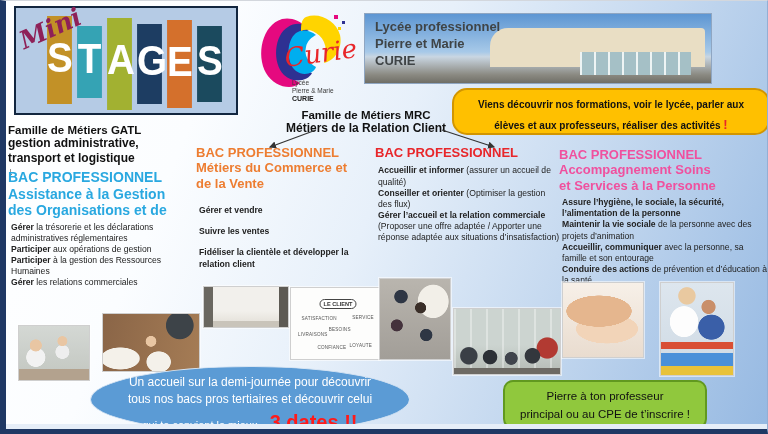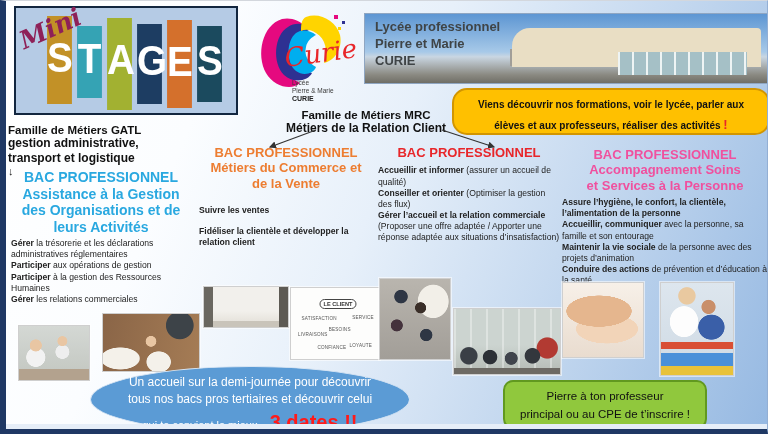--- a/index.html
+++ b/index.html
@@ -17,41 +17,41 @@
   .stage-bars{position:absolute;left:30px;top:8px;display:flex;gap:3px;align-items:flex-start;}
   .stage-bar{width:27px;text-align:center;color:#fff;font-weight:bold;font-size:42px;line-height:84px;height:88px;transform:scaleX(.92);}
   .stage-bar:nth-child(2){height:72px;margin-top:10px;line-height:66px;}
   .stage-bar:nth-child(3){height:92px;margin-top:2px;}
   .stage-bar:nth-child(4){height:80px;margin-top:8px;line-height:74px;}
   .stage-bar:nth-child(5){height:88px;margin-top:4px;}
   .stage-bar:nth-child(6){height:76px;margin-top:10px;line-height:70px;}
   
   .pm-logo{left:240px;top:6px;width:114px;height:106px;}
   
-  .school-photo{left:358px;top:12px;width:404px;height:71px;background:linear-gradient(180deg,#5d96d3 0%,#a7c9e8 55%,#c9d6e2 62%,#8b8a82 88%,#6f6e66 100%);border:1px solid #8fa6c2;box-sizing:border-box;}
+  .school-photo{left:358px;top:12px;width:348px;height:71px;background:linear-gradient(180deg,#5d96d3 0%,#a7c9e8 55%,#c9d6e2 62%,#8b8a82 88%,#6f6e66 100%);border:1px solid #8fa6c2;box-sizing:border-box;}
   .bldg-main{position:absolute;right:6px;top:14px;width:62%;height:56%;border-radius:18px 4px 0 0;
     background:repeating-linear-gradient(90deg,rgba(70,80,100,.50) 0 5px,transparent 5px 13px),
                repeating-linear-gradient(0deg,rgba(70,80,100,.45) 0 4px,transparent 4px 10px),
                #ead fcc;background-color:#e9dec4;}
   .bldg-glass{position:absolute;right:20px;bottom:8px;width:32%;height:34%;background:repeating-linear-gradient(90deg,rgba(255,255,255,.75) 0 2px,rgba(150,180,190,.6) 2px 14px),#bcd2d2;}
   .bldg-far{position:absolute;left:36%;bottom:24%;width:17%;height:26%;background:repeating-linear-gradient(90deg,rgba(70,80,100,.4) 0 3px,transparent 3px 8px),#ddd2ba;}
   .school-title{position:absolute;left:10px;top:5px;font-weight:bold;font-size:13px;line-height:1.3;color:#3f4446;}
   
   .yellow-banner{left:446px;top:87px;width:318px;height:47px;box-sizing:border-box;background:#ffc000;border:2px solid #d29500;border-radius:15px;
     font-weight:bold;font-size:10px;text-align:center;padding:6px 8px;line-height:1.75;color:#111;}
   .red-ex{color:#e8262a;font-size:13px;}
   
   .family-title{font-weight:bold;font-size:11.5px;color:#111;}
   .family-sub{font-weight:bold;font-size:12px;color:#111;line-height:1.25;}
   .gatl-block{left:2px;top:123px;width:186px;}
   .down-arrow{font-size:11px;line-height:1;color:#222;}
   .mrc-block{left:262px;top:108px;width:196px;text-align:center;}
   .mrc-arrows{position:absolute;left:248px;top:126px;}
   
-  .prog-heading{font-weight:bold;line-height:1.18;text-align:center;}
+  .prog-heading{font-weight:bold;line-height:1.18;}
   .agora .prog-heading{font-size:14px;color:#29a8e0;}
   .col{box-sizing:border-box;}
   .col-agora{left:2px;top:168px;width:186px;}
   .col-commerce{left:190px;top:144px;width:180px;}
   .col-accueil{left:369px;top:144px;width:188px;}
   .col-assp{left:553px;top:146px;width:212px;}
   .h-commerce{font-size:13px;color:#ed7d31;}
   .h-accueil{font-size:13px;color:#e8262a;}
   .h-assp{font-size:13px;color:#f0509e;}
   .bullets{margin-top:4px;text-align:left;font-size:8.6px;line-height:1.3;color:#222;padding:0 3px;}
@@ -190,37 +190,37 @@
     </defs>
     <line x1="62" y1="3" x2="16" y2="20" stroke="#333" stroke-width="1.2" marker-end="url(#ah)"></line>
     <line x1="188" y1="3" x2="240" y2="20" stroke="#333" stroke-width="1.2" marker-end="url(#ah)"></line>
   </svg>
 
   <div class="abs col col-agora agora">
     <div class="prog-heading">
       <div>BAC PROFESSIONNEL</div>
       <div>Assistance à la Gestion</div>
       <div>des Organisations et de</div>
-      <div>leurs Activités</div>
     </div>
     <div class="bullets">
       <p><b>Gérer</b><span> la trésorerie et les déclarations administratives réglementaires</span></p>
       <p><b>Participer</b><span> aux opérations de gestion</span></p>
       <p><b>Participer</b><span> à la gestion des Ressources Humaines</span></p>
       <p><b>Gérer</b><span> les relations commerciales</span></p>
     </div>
   </div>
 
   <div class="abs col col-commerce">
     <div class="prog-heading h-commerce">
       <div>BAC PROFESSIONNEL</div>
       <div>Métiers du Commerce et</div>
       <div>de la Vente</div>
     </div>
     <div class="bullets gap">
+      <p><b>Gérer et vendre</b><span></span></p>
       <p><b>Suivre les ventes</b><span></span></p>
       <p><b>Fidéliser la clientèle et développer la relation client</b><span></span></p>
     </div>
   </div>
 
   <div class="abs col col-accueil">
     <div class="prog-heading h-accueil">
       <div>BAC PROFESSIONNEL</div>
     </div>
     <div class="bullets">
@@ -230,23 +230,23 @@
     </div>
   </div>
 
   <div class="abs col col-assp">
     <div class="prog-heading h-assp">
       <div>BAC PROFESSIONNEL</div>
       <div>Accompagnement  Soins</div>
       <div>et Services à la Personne</div>
     </div>
     <div class="bullets">
-      <p><b>Assure l’hygiène, le confort, la clientèle, l’alimentation de la personne</b><span></span></p>
+      <p><b>Assure l’hygiène, le sociale, la sécurité, l’alimentation de la personne</b><span></span></p>
+      <p><b>Maintenir la vie sociale</b><span> de la personne avec des projets d’animation</span></p>
       <p><b>Accueillir, communiquer</b><span> avec la personne, sa famille et son entourage</span></p>
-      <p><b>Maintenir la vie sociale</b><span> de la personne avec des projets d’animation</span></p>
       <p><b>Conduire des actions</b><span> de prévention et d’éducation à la santé</span></p>
     </div>
   </div>
 
   <div class="photo ph-office"></div>
   <div class="photo ph-handshake"></div>
   <div class="photo ph-store"></div>
 
   <div class="photo diagram-client">
     <span class="dc-center">LE CLIENT</span>

